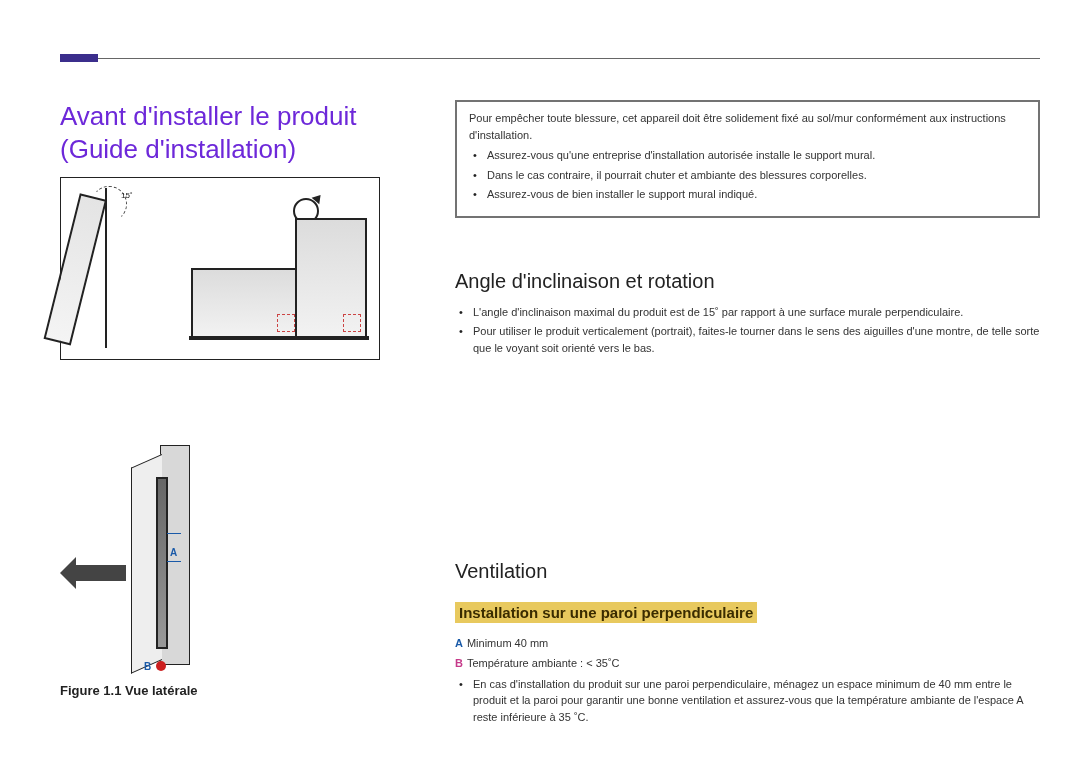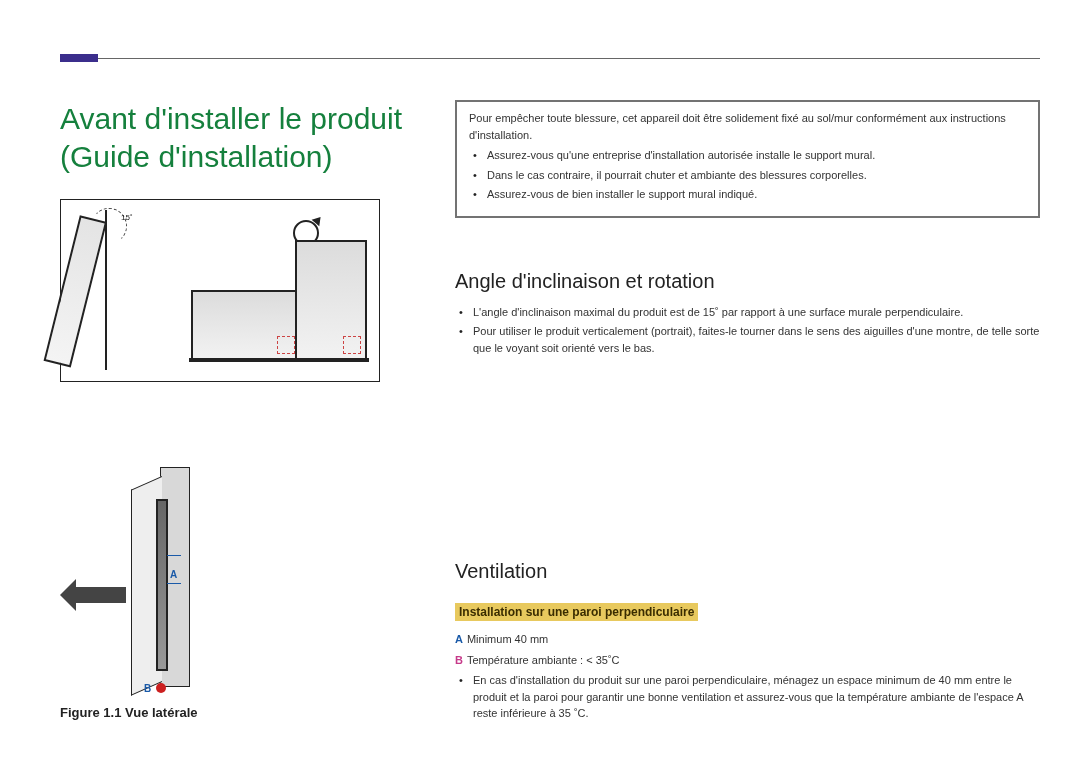--- a/index.html
+++ b/index.html
@@ -36,25 +36,25 @@
     top: 100px;
     width: 370px;
   }
   .right-col {
     position: absolute;
     left: 455px;
     top: 100px;
     right: 40px;
   }
   h1.main-title {
-    color: #15803d;
-    font-size: 30px;
+    color: #6d28d9;
+    font-size: 26px;
     font-weight: normal;
     line-height: 1.25;
-    margin-bottom: 24px;
+    margin-bottom: 12px;
   }
   .diagram-top {
     border: 1px solid #222;
     width: 320px;
     height: 183px;
     position: relative;
     background: #fff;
   }
   
   .tilt-mon {
@@ -181,21 +181,21 @@
     display:inline-block;
   }
   .note-line::before{content:"―― ";color:#bbb;letter-spacing:-3px;margin-left:-20px;margin-right:2px;}
   h3.subsec {
     margin-top: 16px;
     margin-bottom: 10px;
   }
   h3.subsec span {
     background:#e8c95e;
     color:#3a2c00;
-    font-size:12px;
+    font-size:15px;
     font-weight:bold;
     padding:2px 4px;
   }
   .spec-line { margin:4px 0; font-size:11px;}
   .spec-line .lab-a { color:#1a5aa8; font-weight:bold; margin-right:4px;}
   .spec-line .lab-b { color:#c63a8a; font-weight:bold; margin-right:4px;}
   .ventilation-block { margin-top: 200px; }
 </style>
 </head>
 <body>

